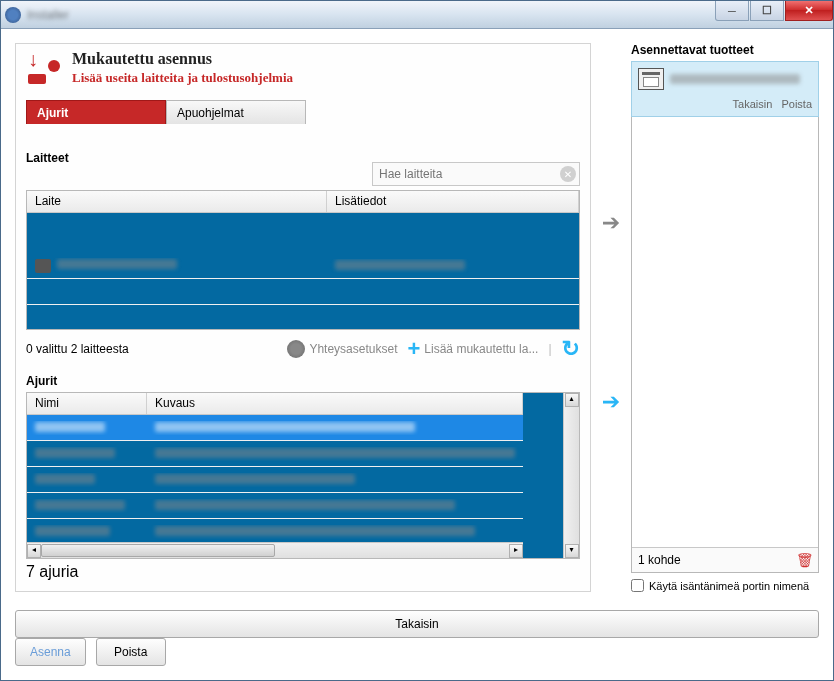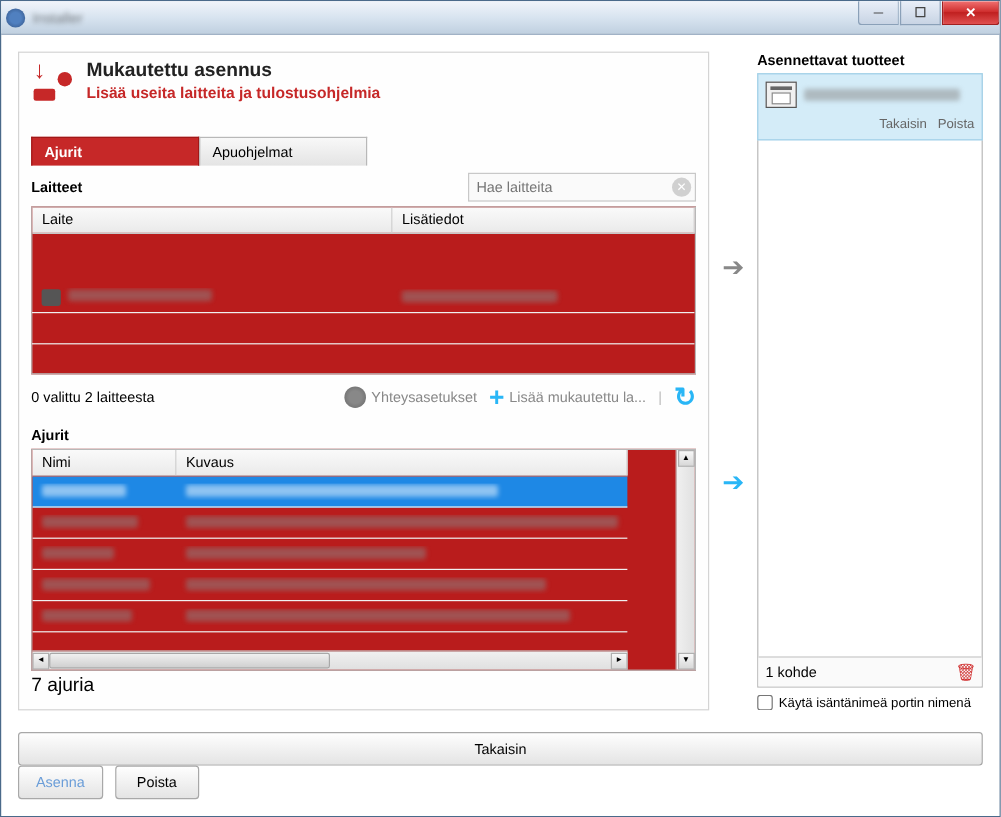--- a/index.html
+++ b/index.html
@@ -46,21 +46,21 @@
     }
     
     .main-area { flex: 1; display: flex; gap: 8px; min-height: 0; }
     
     .left-panel {
       flex: 1; display: flex; flex-direction: column;
       border: 1px solid #d4d4d4; background: #fefefe;
       padding: 6px 10px 10px 10px;
     }
     
-    .header-block { margin-bottom: 28px; display: flex; gap: 10px; }
+    .header-block { margin-bottom: 14px; display: flex; gap: 10px; font-family: Liberation Serif, serif; }
     .header-icon {
       width: 36px; height: 36px; position: relative; flex-shrink: 0;
     }
     .header-icon::before {
       content: ""; position: absolute; bottom: 2px; left: 2px;
       width: 18px; height: 10px; background: #c62828; border-radius: 2px;
     }
     .header-icon::after {
       content: "↓"; position: absolute; top: -2px; left: 2px;
       font-size: 20px; color: #c62828; font-weight: bold;
@@ -81,35 +81,35 @@
     }
     .tab.active {
       background: #c62828; color: #fff; border-color: #a01818; font-weight: bold;
     }
     
     .section-row {
       display: flex; align-items: center; justify-content: space-between;
       margin-bottom: 4px;
     }
     .section-label { font-weight: bold; }
-    .search-wrap { position: relative; width: 190px; }
+    .search-wrap { position: relative; width: 208px; margin-top: 32px; }
     .search-input {
       width: 100%; height: 24px; border: 1px solid #c8c8c8;
       padding: 0 26px 0 6px; font-size: 12px;
       background: #fafafa;
     }
     .search-clear {
       position: absolute; right: 4px; top: 4px; width: 16px; height: 16px;
       border-radius: 50%; background: #d0d0d0; color: #fff;
       display: flex; align-items: center; justify-content: center;
       font-size: 10px; cursor: pointer;
     }
     
     .grid {
-      border: 1px solid #b8b8b8; background: #b91c1c;
+      border: 1px solid #b8b8b8; background: #0369a1;
       display: flex; flex-direction: column; gap: 40px;
     }
     .grid-header {
       display: flex; background: linear-gradient(to bottom, #fafafa, #eaeaea);
       border-bottom: 1px solid #c8c8c8; height: 22px;
     }
     .grid-header > div {
       padding: 3px 8px; border-right: 1px solid #d0d0d0; font-size: 12px;
     }
     .grid-body { flex: 1; overflow: auto; }

